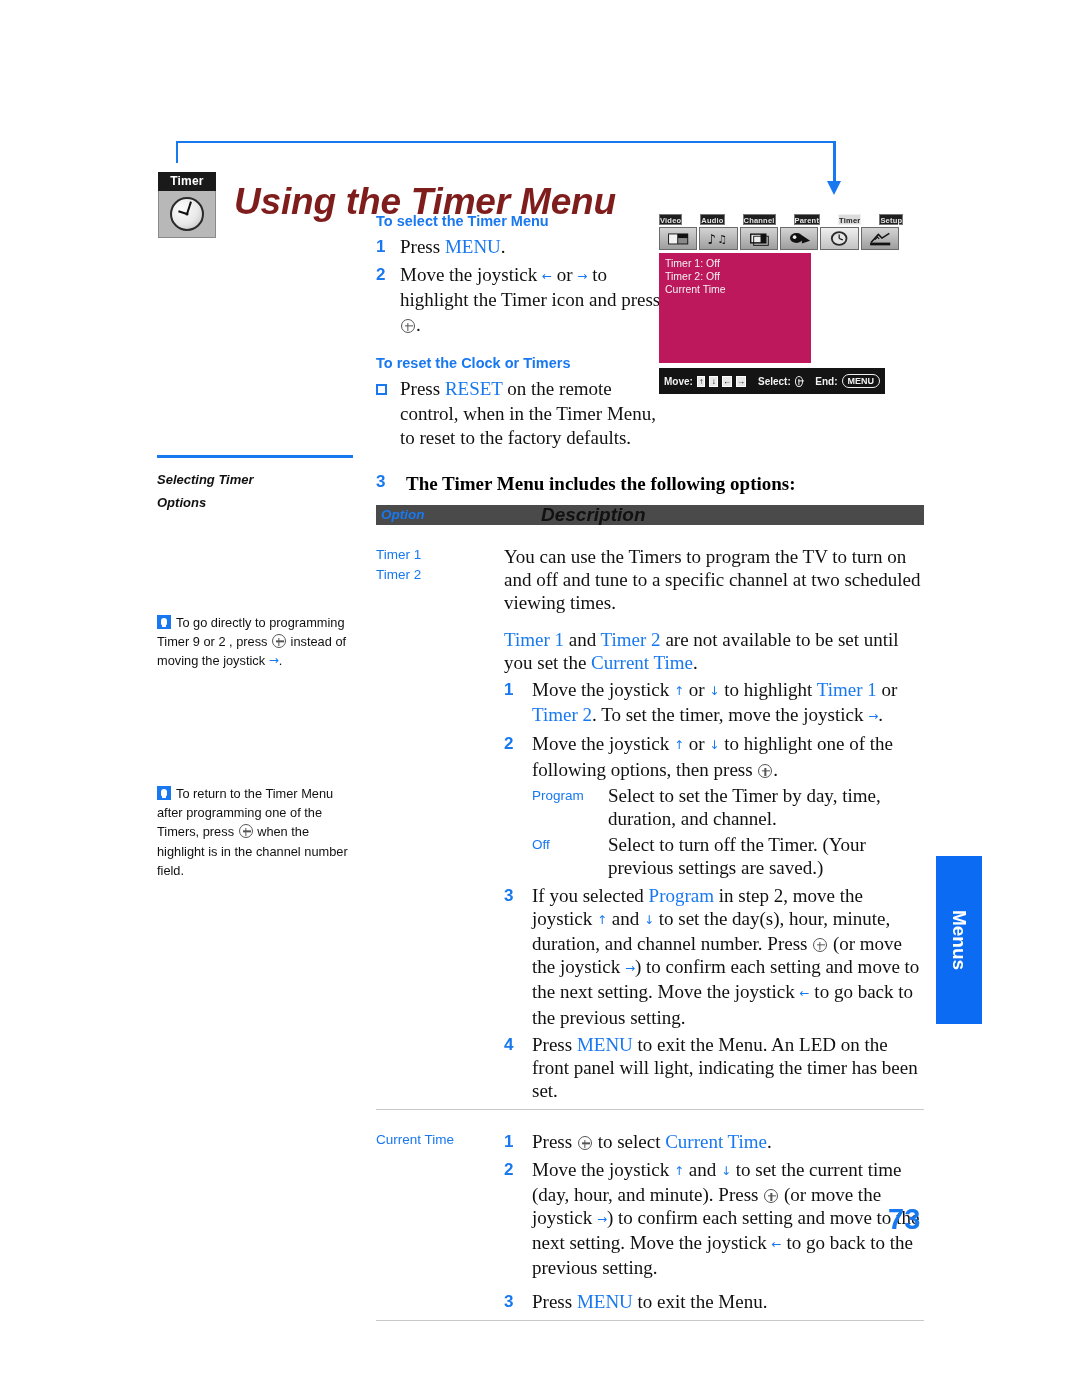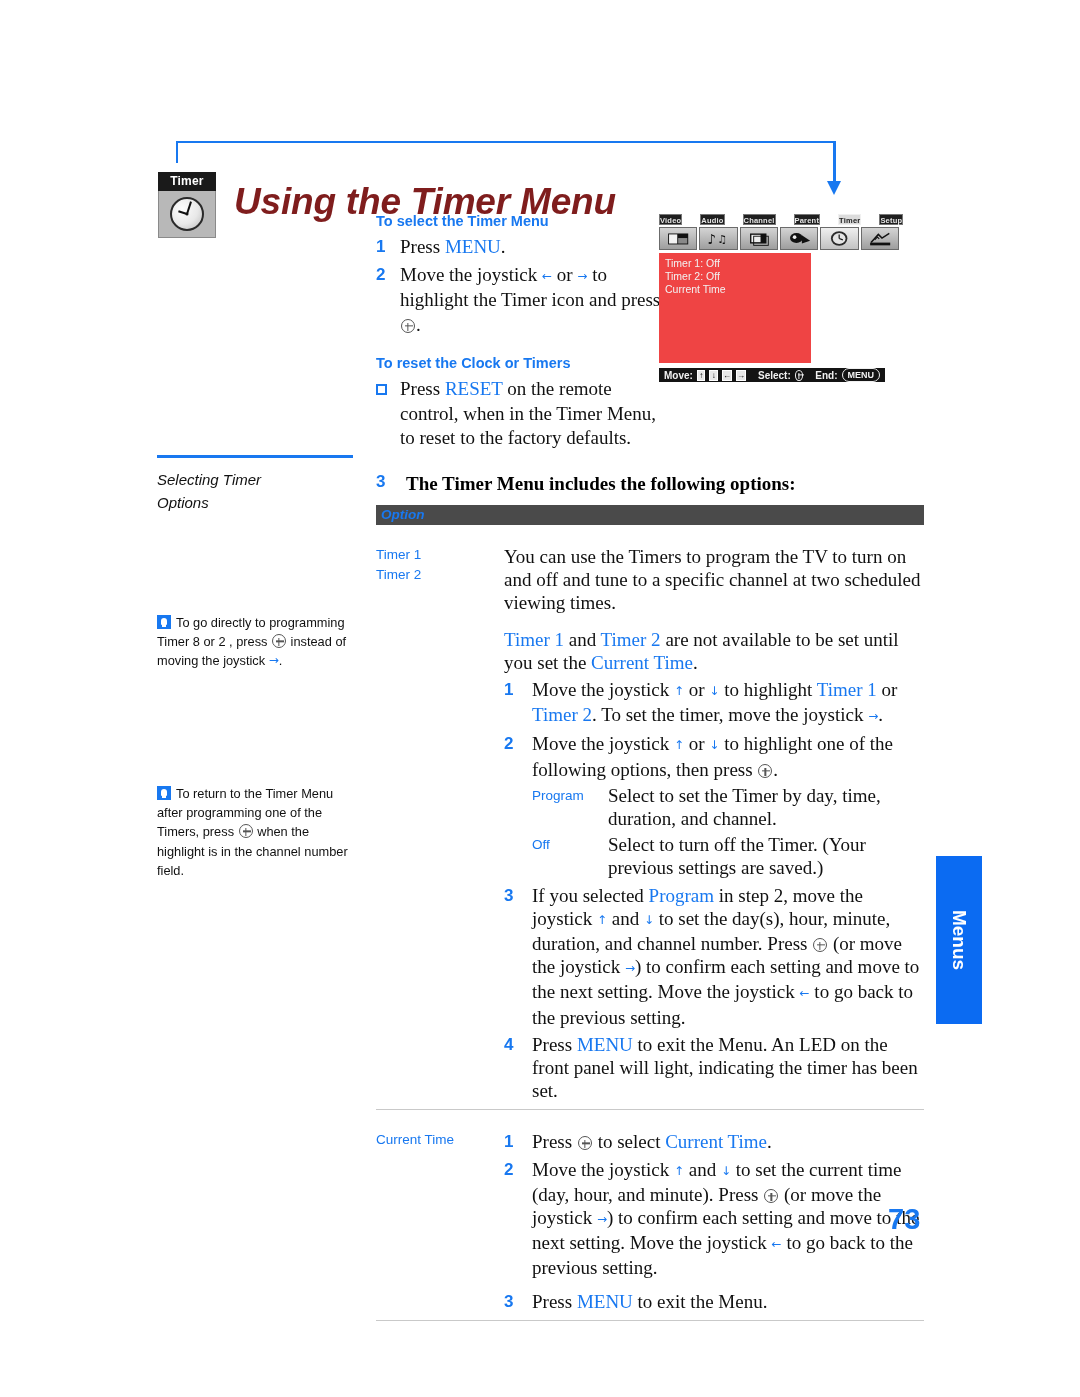--- a/index.html
+++ b/index.html
@@ -55,21 +55,21 @@
     font-style:italic; font-weight:bold; font-size:37px;
     color:#7f1d1d; letter-spacing:-0.2px; white-space:nowrap;
   }
 
   
   #left-col { position:absolute; left:157px; top:455px; width:196px; }
   #sect-rule { width:196px; height:3px; background:#1878f0; }
   #sect-title {
     margin-top:10px;
     font-family:"Liberation Sans", sans-serif;
-    font-style:italic; font-weight:normal; font-size:15px;
+    font-style:italic; font-weight:bold; font-size:13px;
     color:#111; line-height:23px;
   }
   .tipbox { font-family:"Liberation Sans", sans-serif; font-size:12.8px; line-height:19.2px; color:#111; }
   .tipbox .tipicon {
     display:inline-block; width:14px; height:14px; background:#1878f0;
     vertical-align:-2px; margin-right:5px; position:relative;
   }
   .tipbox .tipicon::before{
     content:""; position:absolute; left:4px; top:3px; width:6px; height:7px;
     border-radius:3px 3px 1px 1px; background:#fff;
@@ -122,29 +122,29 @@
     border:1px solid #777; letter-spacing:.2px;
   }
   #osd .tab.active { background:#dcdcdc; color:#1c1c1c; border-color:#f0f0f0; }
   #osd .iconrow { display:flex; gap:2px; margin-top:2px; }
   #osd .micon {
     flex:1; height:23px; background:linear-gradient(#d4d4d4,#9e9e9e);
     border:1px solid #6b6b6b; position:relative; overflow:hidden;
   }
   #osd .micon.active { background:linear-gradient(#efefef,#c2c2c2); }
   #osd .screen {
-    margin-top:3px; background:#ef4444; height:110px; width:152px; position:relative;
+    margin-top:3px; background:#be185d; height:110px; width:152px; position:relative;
     padding:4px 0 0 6px;
   }
   #osd .screen .line {
     color:#f2f2f2; font-family:"Liberation Sans", sans-serif;
     font-size:10.5px; line-height:13px; white-space:nowrap;
   }
   #osd .bottombar {
-    margin-top:5px; background:#141414; height:14px; width:226px;
+    margin-top:5px; background:#141414; height:26px; width:226px;
     display:flex; align-items:center; gap:4px; padding:0 5px;
     color:#f2f2f2; font-family:"Liberation Sans", sans-serif;
     font-weight:bold; font-size:10px;
   }
   #osd .keybox {
     display:inline-block; width:11px; height:11px; background:#e8e8e8; color:#000;
     border:1px solid #fff; text-align:center; line-height:10px; font-size:8px;
   }
   #osd .menukey {
     border:1px solid #f0f0f0; border-radius:7px; padding:0 5px; font-size:9px; line-height:12px;
@@ -328,35 +328,36 @@
 
 <div id="left-col">
   <div id="sect-rule"></div>
   <div id="sect-title">
     <span>Selecting Timer</span><br>
     <span>Options</span>
   </div>
 </div>
 
 <div id="tip1" class="tipbox">
-  <span class="tipicon"></span><span>To go directly to programming Timer 8 or 2 , press </span><span class="plus"></span><span> instead of moving the joystick </span><span class="ar">→</span><span>.</span>
+  <span class="tipicon"></span><span>To go directly to programming Timer 9 or 2 , press </span><span class="plus"></span><span> instead of moving the joystick </span><span class="ar">→</span><span>.</span>
 </div>
 
 <div id="tip2" class="tipbox">
   <span class="tipicon"></span><span>To return to the Timer Menu after programming one of the Timers, press </span><span class="plus"></span><span> when the highlight is in the channel number field.</span>
 </div>
 
 <div id="table-intro">
   <div class="num">3</div>
   <div class="txt">The Timer Menu includes the following options:</div>
 </div>
 
 <div id="opt-table">
   <div class="thead">
     <div class="c1">Option</div>
+    <div class="c2">Description</div>
   </div>
 
   <div class="trow">
     <div class="c1">
       <div>Timer 1</div>
       <div>Timer 2</div>
     </div>
     <div class="c2">
       <div>You can use the Timers to program the TV to turn on and off and tune to a specific channel at two scheduled viewing times.</div>
 

